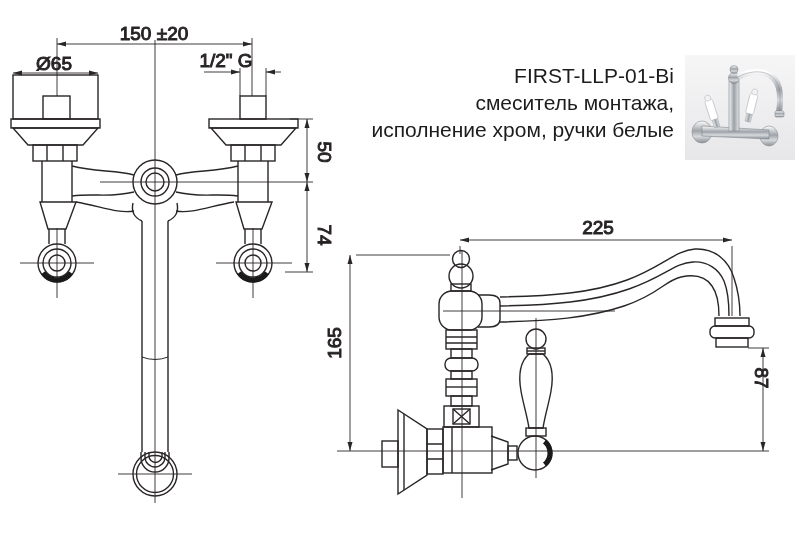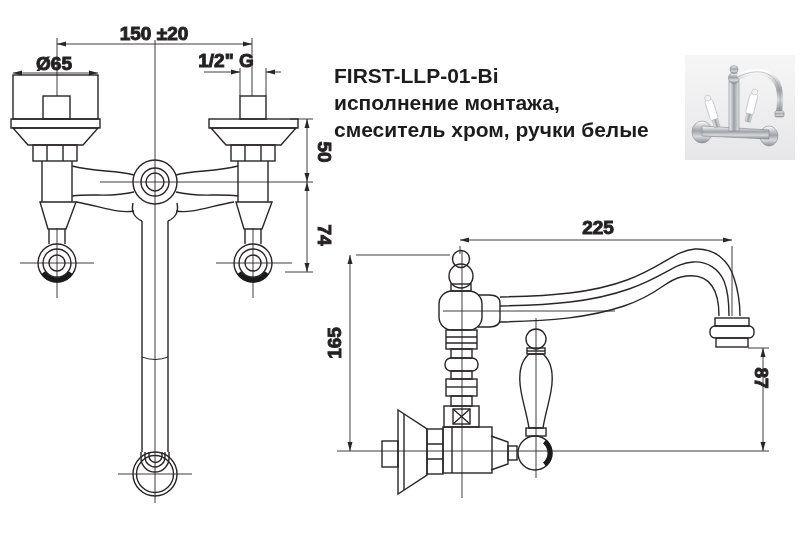--- a/index.html
+++ b/index.html
@@ -1,28 +1,27 @@
 <!DOCTYPE html>
 <html><head>
 <meta charset="utf-8">
 <style>
   html,body{margin:0;padding:0;background:#ffffff;}
   #stage{
     position:relative;width:800px;height:533px;background:#ffffff;overflow:hidden;
     font-family:"Liberation Sans",sans-serif;
-    font-weight:bold;
   }
   svg text{
     font-family:"Liberation Sans",sans-serif;
     fill:#231f20;
   }
   .dim-text{font-size:19px;}
   #product-info{
     position:absolute;top:62px;right:126px;width:340px;
-    text-align:left;color:#1c1c1c;
+    text-align:right;color:#1c1c1c;
     font-size:21px;line-height:27px;letter-spacing:0px;
   }
   #product-info .line{white-space:nowrap;}
   #photo-wrap{
     position:absolute;left:685px;top:55px;width:110px;height:105px;
   }
 </style>
 </head>
 <body>
 
@@ -233,22 +232,22 @@
           <text class="dim-text" x="598" y="234" text-anchor="middle">225</text>
           <text class="dim-text" transform="translate(341,343) rotate(-90)" text-anchor="middle">165</text>
           <text class="dim-text" transform="translate(755,378) rotate(90)" text-anchor="middle">87</text>
         </g>
       </g>
     </g>
   </svg>
 
   <div id="product-info">
     <div class="line">FIRST-LLP-01-Bi</div>
-    <div class="line">исполнение монтажа,</div>
-    <div class="line">смеситель хром, ручки белые</div>
+    <div class="line">смеситель монтажа,</div>
+    <div class="line">исполнение хром, ручки белые</div>
   </div>
 
   <div id="photo-wrap">
     <svg width="110" height="105" viewBox="0 0 110 105">
       <defs>
         <linearGradient id="bgph" x1="0" y1="0" x2="0" y2="1">
           <stop offset="0" stop-color="#f6f6f7"></stop>
           <stop offset="1" stop-color="#e7e7e9"></stop>
         </linearGradient>
         <linearGradient id="chrome" x1="0" y1="0" x2="0" y2="1">

